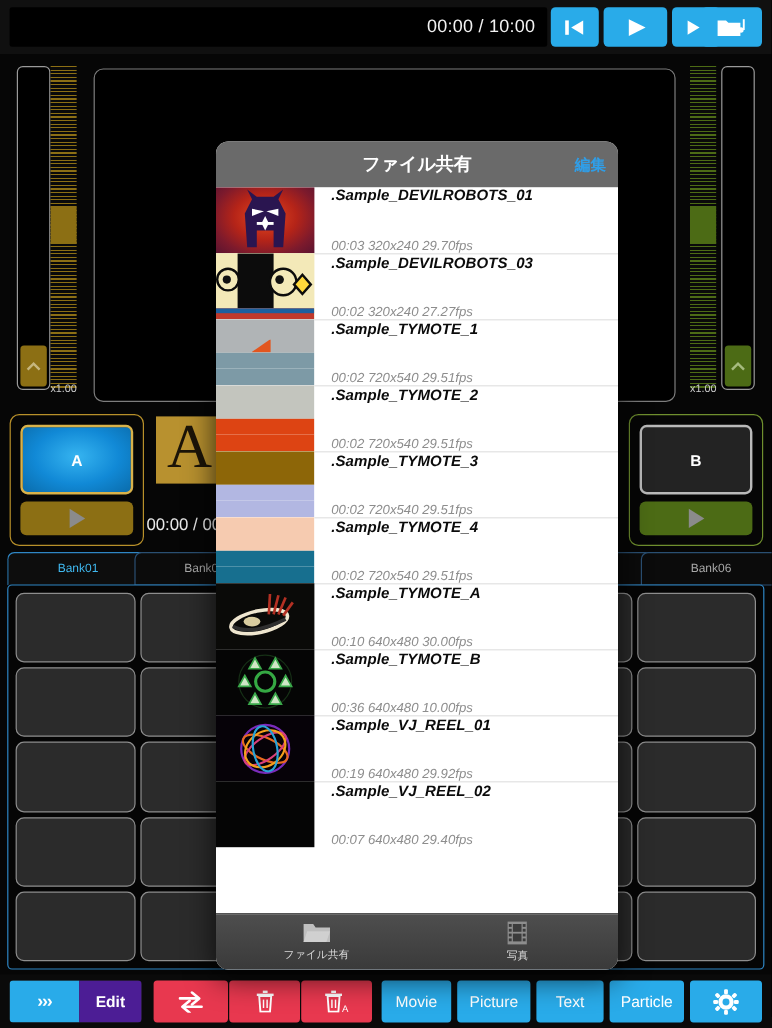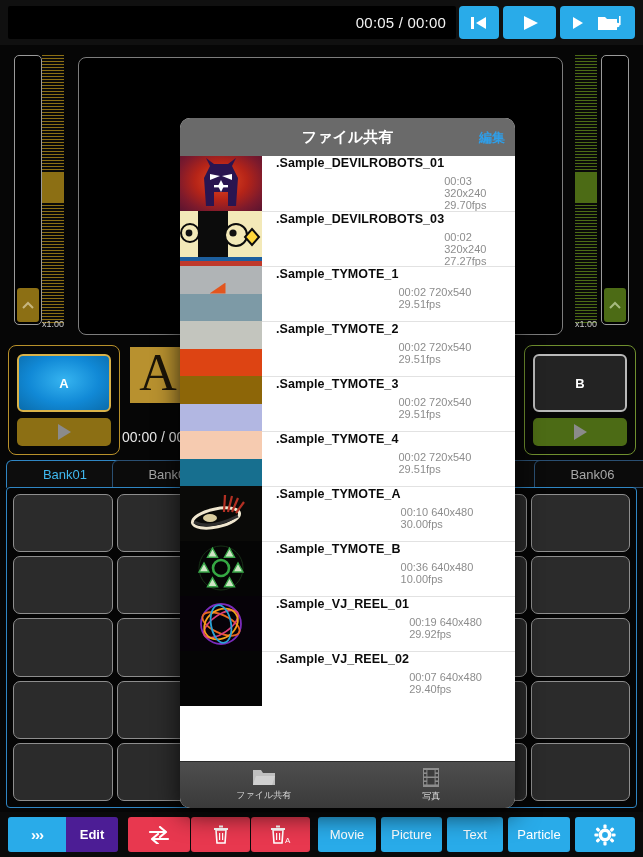--- a/index.html
+++ b/index.html
@@ -86,21 +86,21 @@
     position:absolute; top:426px; height:22px; color:#e8e8e8; font-size:14px;
     line-height:22px; white-space:nowrap;
   }
   .deck-tc.a { left:122px; } .deck-tc.b { left:470px; }
 
   
   .banktabs { position:absolute; left:6px; top:460px; width:631px; height:28px; }
   .btab {
     position:absolute; top:0; height:28px; width:118px;
     border:1px solid #2a4f72; border-top-left-radius:6px; border-top-right-radius:6px;
-    background:#0b0b0b; color:#a7a7a7; font-size:13px;
+    background:#0b0b0b; color:#a7a7a7; font-size:10px;
     display:flex; align-items:center; justify-content:center; cursor:pointer;
   }
   .btab.active { background:#0d0d0d; color:#3fb8ef; border-color:#2f86c4; border-bottom-color:transparent; }
 
   
   .padgrid {
     position:absolute; left:6px; top:487px; width:631px; height:321px;
     border:1px solid #2f86c4; border-radius:4px; background:#050505;
     padding:6px; display:grid; grid-template-columns:repeat(6,1fr);
     grid-template-rows:repeat(5,1fr); gap:4px;
@@ -129,21 +129,21 @@
   .modal-head {
     height:38px; background:#6a6a6a; position:relative; flex:0 0 38px;
     display:flex; align-items:center; justify-content:center;
   }
   .modal-title { color:#fff; font-size:15px; font-weight:bold; }
   .modal-edit { position:absolute; right:10px; top:11px; color:#2f9ee8; font-size:13px; font-weight:bold; cursor:pointer; }
   .filelist { flex:1 1 auto; overflow:hidden; background:#fff; }
   .frow { height:55px; display:flex; align-items:stretch; position:relative; }
   .frow + .frow .ftext { border-top:1px solid #e2e2e2; }
   .fthumb { width:82px; flex:0 0 82px; }
-  .ftext { flex:1 1 auto; padding-left:14px; display:flex; justify-content:flex-end; }
+  .ftext { flex:1 1 auto; padding-left:14px; display:flex; flex-direction:column; justify-content:space-between;font-style:italic; }
   .fname { font-size:12.5px; font-weight:bold; color:#0b0b0b; letter-spacing:.1px; }
   .fmeta { font-size:11px; color:#8d8d8d; margin-top:19px; }
   .modal-tabs {
     flex:0 0 47px; height:47px; background:linear-gradient(to bottom,#4e4e4e,#3a3a3a);
     display:flex; border-top:1px solid #2b2b2b;
   }
   .mtab { flex:1; display:flex; flex-direction:column; align-items:center; justify-content:center; gap:2px; cursor:pointer; }
   .mtab .mlbl { font-size:9px; color:#d8d8d8; }
   .mtab svg { opacity:.85; }
 
@@ -151,21 +151,21 @@
   .art { width:100%; height:100%; position:relative; overflow:hidden; }
   .bandwrap { width:100%; height:100%; display:flex; flex-direction:column; }
   .bandwrap > i { display:block; flex:1; }
 </style>
 </head>
 <body>
 
 <div id="app">
 
   <div class="topbar">
-    <div class="tc-display">00:05 / 00:00</div>
+    <div class="tc-display">00:00 / 10:00</div>
     <div class="tbtn b1">
       <svg width="18" height="14" viewBox="0 0 18 14">
           <rect x="1" y="1" width="3" height="12" fill="#fff"></rect>
           <polygon points="16,1 16,13 6,7" fill="#fff"></polygon>
         </svg>
     </div>
     <div class="tbtn b2">
       <svg width="18" height="16" viewBox="0 0 18 16">
           <polygon points="3,1 17,8 3,15" fill="#fff"></polygon>
         </svg>

